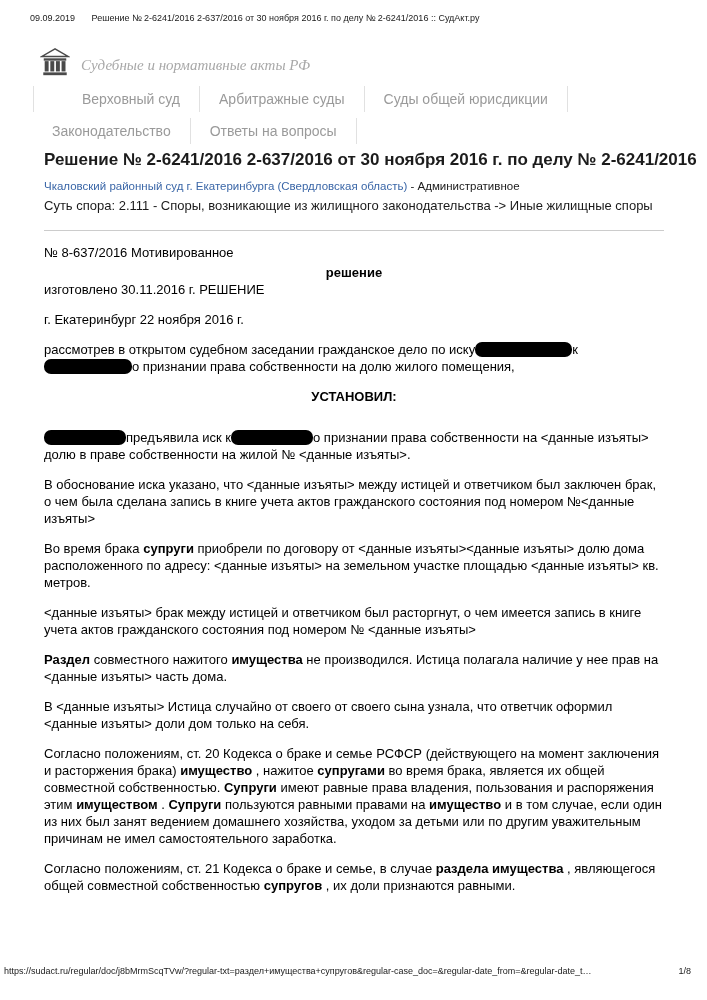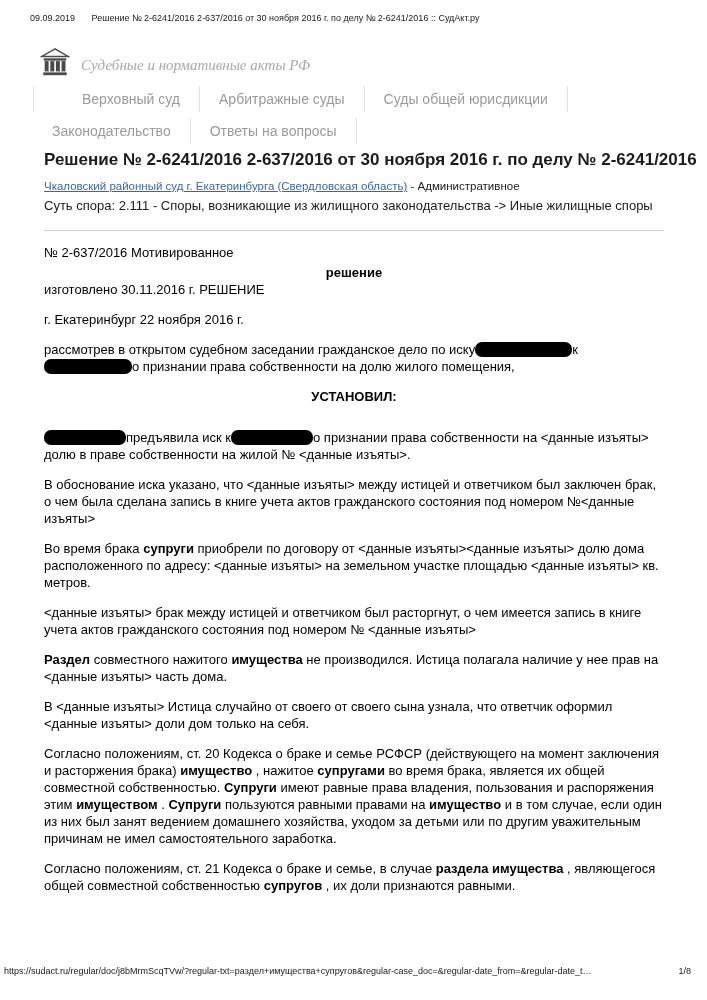--- a/index.html
+++ b/index.html
@@ -38,21 +38,21 @@
   .nav-row-1 .nav-item:first-child { border-left: 1px solid #e1e1e1; padding-left: 48px; }
 
   
   .content { position: absolute; top: 150px; left: 44px; width: 620px; }
   h1.doc-title {
     margin: 0 0 9px 0;
     font-size: 17px; font-weight: bold; color: #1c1c1c;
     line-height: 20px; white-space: nowrap;
   }
   .court-line { font-size: 11.5px; line-height: 14px; margin-bottom: 4px; color: #1a1a1a; }
-  .court-link { color: var(--accent-link); text-decoration: underline; cursor: pointer; }
+  .court-link { color: var(--accent-link); cursor: pointer; }
   .dispute { font-size: 13px; line-height: 17px; margin-bottom: 16px; color: #1a1a1a; }
   .rule { border: none; border-top: 1px solid var(--divider); margin: 5px 0 12px 0; }
 
   .para { margin: 13px 0 0 0; font-size: 13px; line-height: 17px; color: #000; }
   .para.center { text-align: center; }
   .para b { font-weight: bold; }
   .redact {
     display: inline-block;
     background: var(--redaction);
     height: 15px;
@@ -97,21 +97,21 @@
 
 <div class="content">
   <h1 class="doc-title">Решение № 2-6241/2016 2-637/2016 от 30 ноября 2016 г. по делу № 2-6241/2016</h1>
   <div class="court-line">
     <span class="court-link">Чкаловский районный суд г. Екатеринбурга (Свердловская область)</span>
     <span>- Административное</span>
   </div>
   <div class="dispute">Суть спора: 2.111 - Споры, возникающие из жилищного законодательства -&gt; Иные жилищные споры</div>
   <hr class="rule">
   <div>
-      <p class="para">№ 2-637/2016 Мотивированное</p>
+      <p class="para">№ 8-637/2016 Мотивированное</p>
       <p class="para center" style="margin-top: 3px;"><b>решение</b></p>
       <p class="para" style="margin-top: 0px;">изготовлено 30.11.2016 г. РЕШЕНИЕ</p>
       <p class="para">г. Екатеринбург 22 ноября 2016 г.</p>
       <p class="para">рассмотрев в открытом судебном заседании гражданское дело по иску<span class="redact" style="width: 97px;"></span>к<span class="redact" style="width: 88px;"></span>о признании права собственности на долю жилого помещения,</p>
       <p class="para center"><b>УСТАНОВИЛ:</b></p>
       <p class="para" style="margin-top: 24px;"><span class="redact" style="width: 82px;"></span>предъявила иск к<span class="redact" style="width: 82px;"></span>о признании права собственности на &lt;данные изъяты&gt; долю в праве собственности на жилой № &lt;данные изъяты&gt;.</p>
       <p class="para">В обоснование иска указано, что &lt;данные изъяты&gt; между истицей и ответчиком был заключен брак, о чем была сделана запись в книге учета актов гражданского состояния под номером №&lt;данные изъяты&gt;</p>
       <p class="para">Во время брака <b>супруги</b> приобрели по договору от &lt;данные изъяты&gt;&lt;данные изъяты&gt; долю дома расположенного по адресу: &lt;данные изъяты&gt; на земельном участке площадью &lt;данные изъяты&gt; кв. метров.</p>
       <p class="para">&lt;данные изъяты&gt; брак между истицей и ответчиком был расторгнут, о чем имеется запись в книге учета актов гражданского состояния под номером № &lt;данные изъяты&gt;</p>
       <p class="para"><b>Раздел</b> совместного нажитого <b>имущества</b> не производился. Истица полагала наличие у нее прав на &lt;данные изъяты&gt; часть дома.</p>

